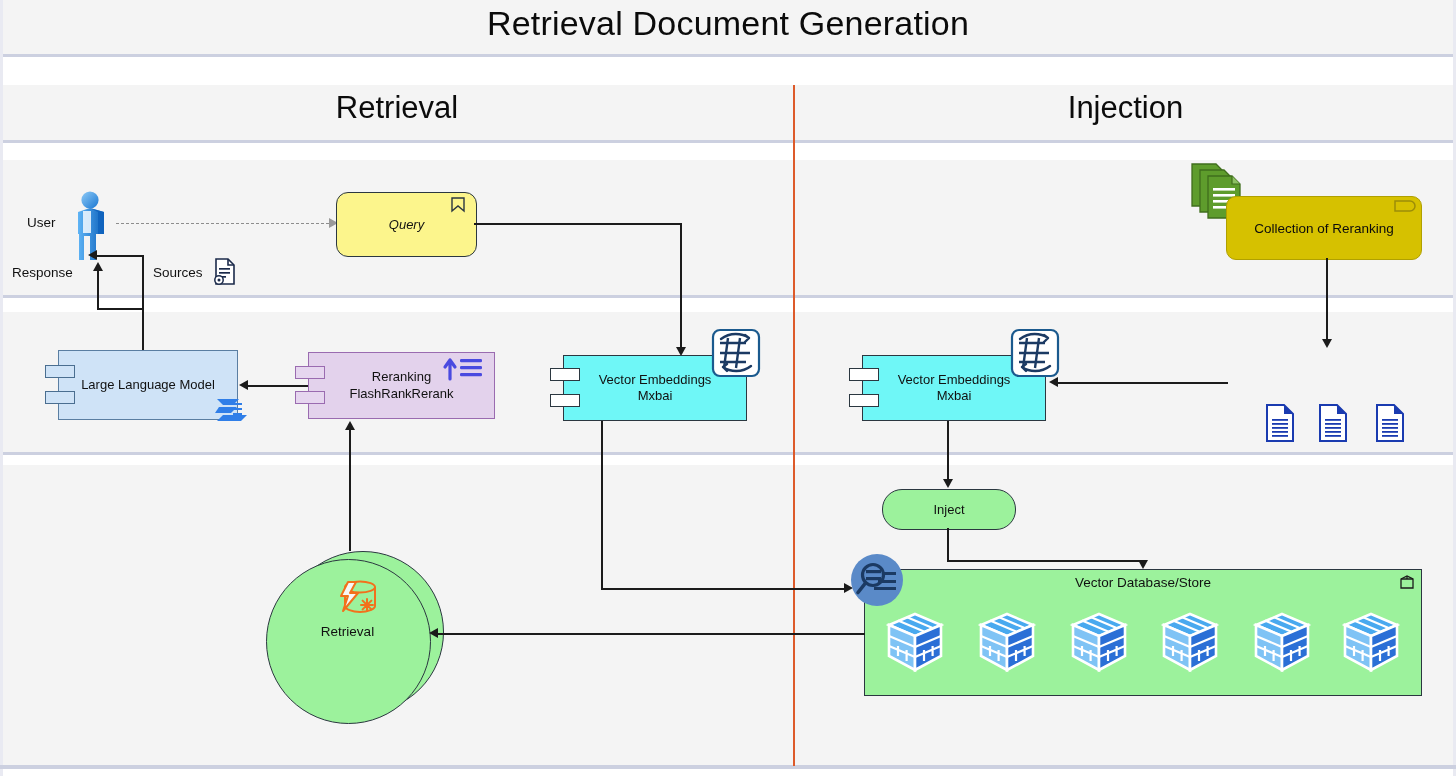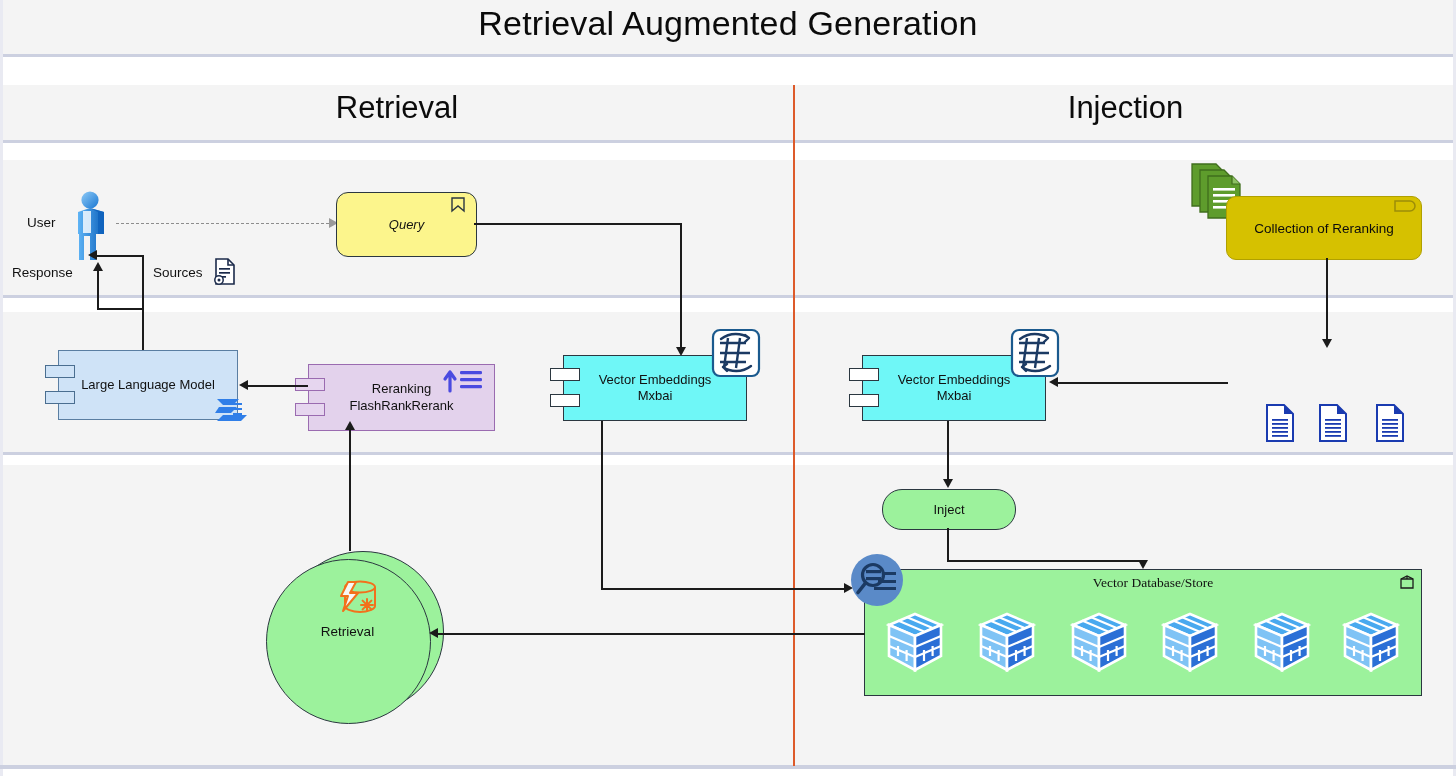--- a/index.html
+++ b/index.html
@@ -29,41 +29,41 @@
 
   
   .node{position:absolute;box-sizing:border-box;display:flex;align-items:center;
         justify-content:center;text-align:center;font-size:13px;color:#111;line-height:1.25;}
 
   .comp{border:1.6px solid #29333a;}
   .comp-lug{position:absolute;left:-14px;width:30px;height:13px;border:1.4px solid #4a5158;box-sizing:border-box;}
 
   .n-llm{left:58px;top:350px;width:180px;height:70px;background:#cfe3f7;border-color:#5a7ea2;}
   .n-llm .comp-lug{background:#cfe3f7;border-color:#4a6e90;}
-  .n-rerank{left:308px;top:364px;width:187px;height:67px;background:#e3d2ec;border-color:#9a6bb0;}
+  .n-rerank{left:308px;top:352px;width:187px;height:67px;background:#e3d2ec;border-color:#9a6bb0;}
   .n-rerank .comp-lug{background:#e6d6ef;border-color:#9a6bb0;}
   .n-ve1{left:563px;top:355px;width:184px;height:66px;background:#6ff7f7;border-color:#2b3740;}
   .n-ve1 .comp-lug{background:#ffffff;border-color:#2b3740;}
   .n-ve2{left:862px;top:355px;width:184px;height:66px;background:#6ff7f7;border-color:#2b3740;}
   .n-ve2 .comp-lug{background:#ffffff;border-color:#2b3740;}
   .n-chunk{left:1242px;top:348px;width:178px;height:62px;background:#f8d3d3;border-color:#c98d8d;}
   .n-chunk .comp-lug{background:#f8d6d6;border-color:#c98d8d;}
 
   .n-query{position:absolute;left:336px;top:192px;width:139px;height:63px;background:#fcf58c;
     border:1.6px solid #2b3740;border-radius:12px;display:flex;align-items:center;justify-content:center;
     font-size:13px;color:#111;font-style:italic;}
   .n-doccol{position:absolute;left:1226px;top:196px;width:194px;height:62px;background:#d6c100;
     border:1.6px solid #b0a000;border-radius:10px;display:flex;align-items:center;justify-content:center;
     font-size:13.5px;color:#0c0c0c;}
   .n-inject{position:absolute;left:882px;top:489px;width:132px;height:39px;background:#9cf29c;
     border:1.6px solid #2b3740;border-radius:20px;display:flex;align-items:center;justify-content:center;
     font-size:13px;color:#111;}
   .n-vdb{position:absolute;left:864px;top:569px;width:556px;height:125px;background:#9cf29c;
     border:1.6px solid #2b3740;}
-  .n-vdb .vdb-title{position:absolute;left:10px;top:5px;width:556px;text-align:center;font-size:13.5px;color:#111;font-family:Liberation Serif, serif;}
+  .n-vdb .vdb-title{position:absolute;left:0;top:5px;width:556px;text-align:center;font-size:13.5px;color:#111;}
 
   .circle-back{position:absolute;left:282px;top:551px;width:160px;height:160px;border-radius:50%;
     background:#9cf29c;border:1.6px solid #2b3740;}
   .circle-front{position:absolute;left:266px;top:559px;width:163px;height:163px;border-radius:50%;
     background:#9cf29c;border:1.6px solid #2b3740;}
   .circle-label{position:absolute;left:266px;top:624px;width:163px;text-align:center;font-size:13.5px;color:#111;}
 
   
   .ln{position:absolute;background:#1b1b1b;}
   .lnh{height:1.6px;}
@@ -95,21 +95,21 @@
 
   <div class="band band-title edged"></div>
   <div class="band band-header edged"></div>
   <div class="band band-row1 edged"></div>
   <div class="band band-row2 edged"></div>
   <div class="band band-row3"></div>
   <div class="side-rail"></div>
   <div class="side-rail right"></div>
   <div class="bottom-rail"></div>
 
-  <div class="title-text">Retrieval Augmented Generation</div>
+  <div class="title-text">Retrieval Document Generation</div>
   <div class="lane-label retrieval">Retrieval</div>
   <div class="lane-label injection">Injection</div>
   <div class="lane-divider"></div>
 
   <div class="plain lbl-user">User</div>
   <div class="plain lbl-response">Response</div>
   <div class="plain lbl-sources">Sources</div>
 
   <div class="ic" style="left:74px;top:190px;">
     <svg width="34" height="72" viewBox="0 0 34 72">

